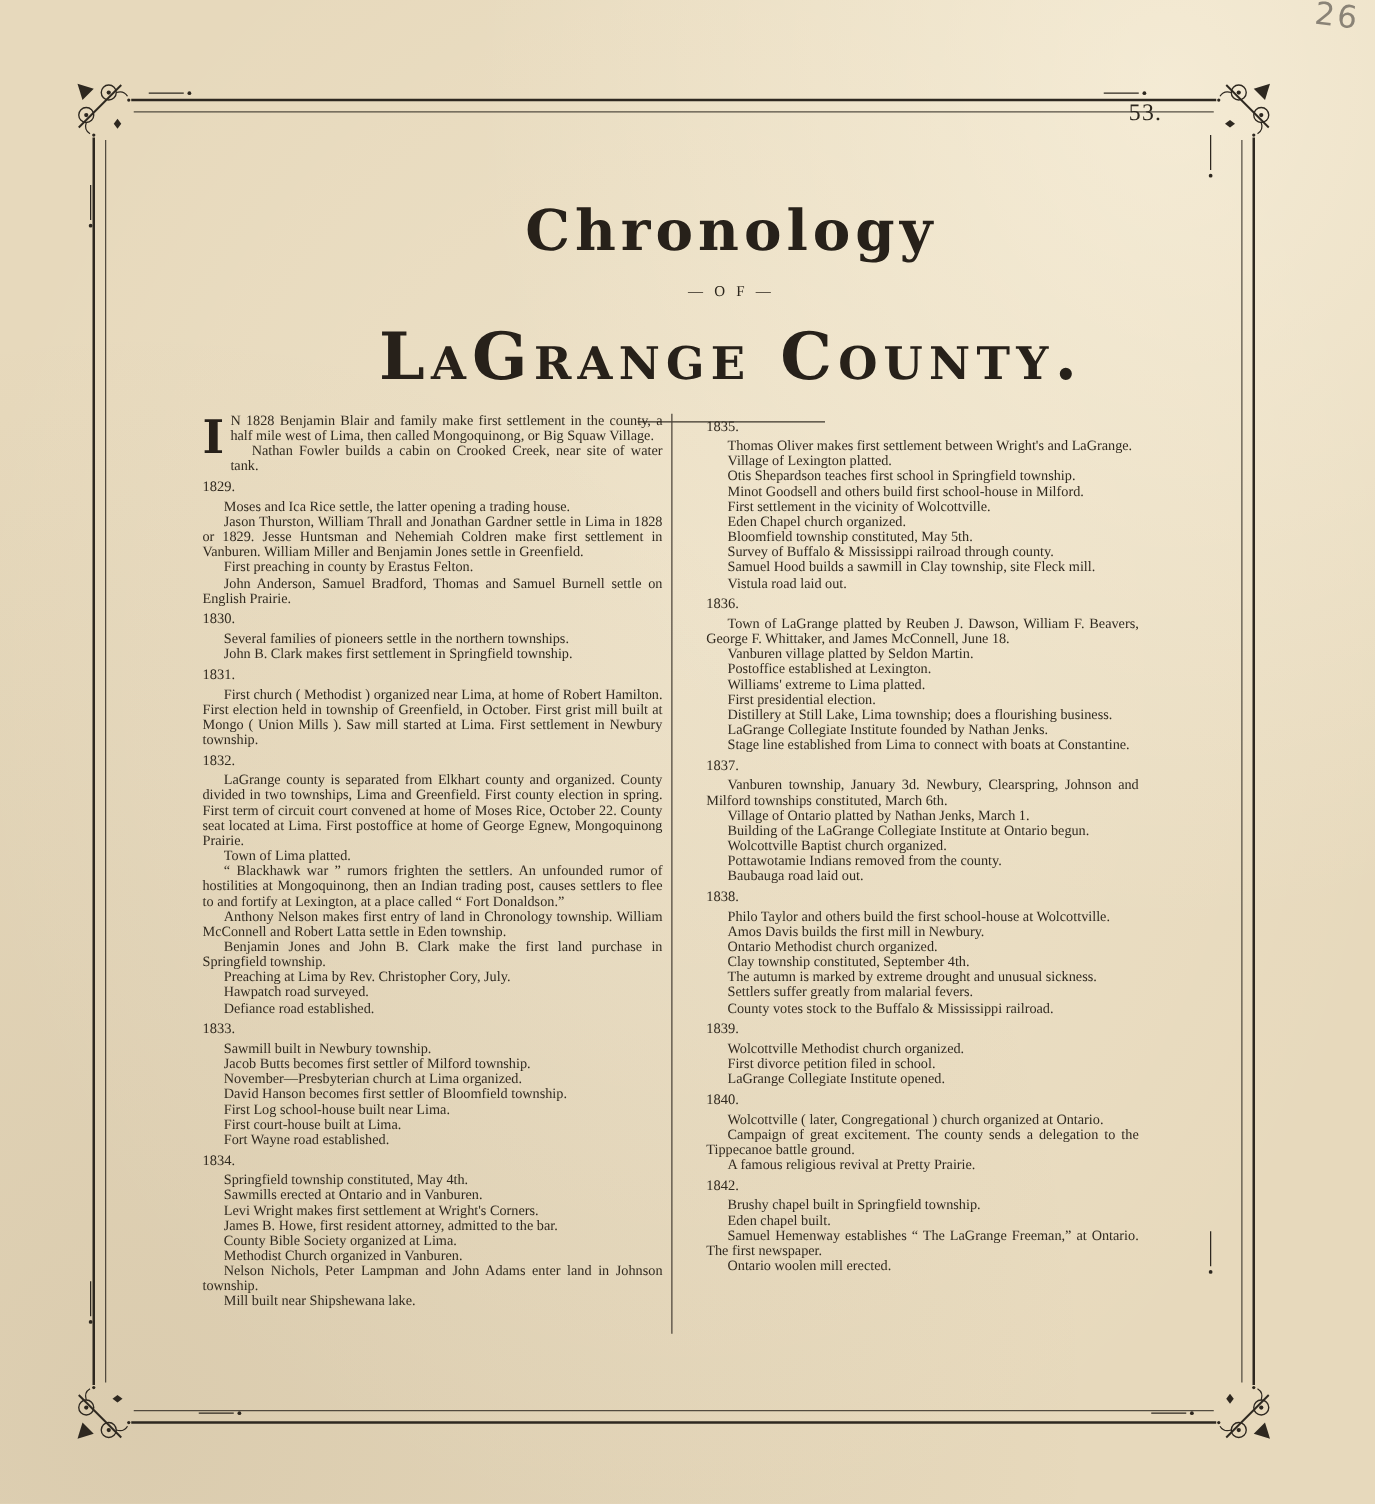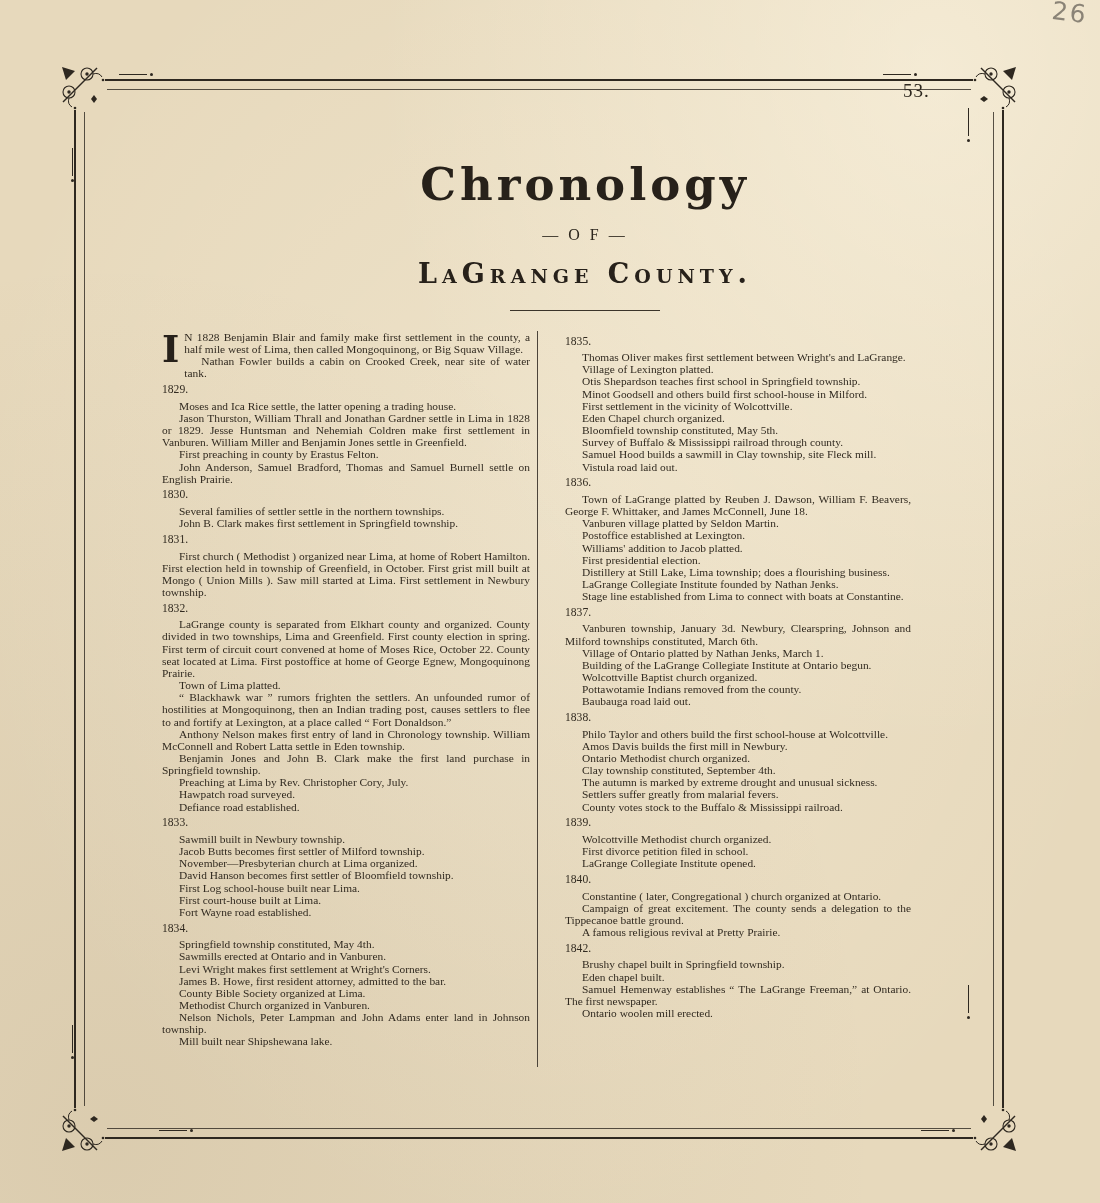--- a/index.html
+++ b/index.html
@@ -41,24 +41,24 @@
   .motif{position:absolute;width:38px;height:7px;}
   .motif::before{content:"";position:absolute;left:0;top:3px;width:28px;height:1.2px;background:#2e2820;}
   .motif::after{content:"";position:absolute;left:31px;top:2px;width:3.4px;height:3.4px;border-radius:50%;background:#2e2820;}
   .motif.v{transform:rotate(90deg);transform-origin:4px 4px;}
   
   .title-block{position:absolute;left:75px;top:158px;width:928px;text-align:center;margin-left:46px;}
   .title-main{
     margin:0;font-family:"DejaVu Serif",serif;font-weight:bold;
     font-size:45px;letter-spacing:4px;color:#27211a;
   }
-  .title-of{margin-top:15px;font-size:16px;letter-spacing:3px;color:#2c261d;}
+  .title-of{margin-top:15px;font-size:12px;letter-spacing:3px;color:#2c261d;}
   .title-sub{
     margin:14px 0 0 0;font-family:"DejaVu Serif",serif;font-weight:bold;
-    font-variant:small-caps;font-size:27px;letter-spacing:5px;color:#27211a;
+    font-variant:small-caps;font-size:52px;letter-spacing:5px;color:#27211a;
   }
   .title-rule{width:150px;height:1px;background:#3b342a;margin:21px auto 0;}
   
   .content{position:absolute;left:162px;top:331px;width:782px;display:flex;align-items:flex-start;}
   .col{width:368px;font-size:11.4px;line-height:12.15px;}
   .col-divider{width:1px;height:736px;background:#4c443a;margin-left:7px;}
   .col-right{width:346px;margin-left:27px;}
   .para{margin:0;text-align:justify;text-indent:17px;}
   .para.opening{text-indent:0;}
   .year{text-align:left;margin:4.5px 0 3.5px;font-size:11.6px;}
@@ -172,21 +172,21 @@
 <div class="content">
   <div class="col">
       <p class="para opening"><span class="dropcap">I</span><span>N 1828 Benjamin Blair and family make first settlement in the county, a half mile west of Lima, then called Mongoquinong, or Big Squaw Village.</span></p>
       <p class="para"><span>Nathan Fowler builds a cabin on Crooked Creek, near site of water tank.</span></p>
       <div class="year"><span>1829.</span></div>
       <p class="para"><span>Moses and Ica Rice settle, the latter opening a trading house.</span></p>
       <p class="para"><span>Jason Thurston, William Thrall and Jonathan Gardner settle in Lima in 1828 or 1829.  Jesse Huntsman and Nehemiah Coldren make first settlement in Vanburen.  William Miller and Benjamin Jones settle in Greenfield.</span></p>
       <p class="para"><span>First preaching in county by Erastus Felton.</span></p>
       <p class="para"><span>John Anderson, Samuel Bradford, Thomas and Samuel Burnell settle on English Prairie.</span></p>
       <div class="year"><span>1830.</span></div>
-      <p class="para"><span>Several families of settler settle in the northern townships.</span></p>
+      <p class="para"><span>Several families of pioneers settle in the northern townships.</span></p>
       <p class="para"><span>John B. Clark makes first settlement in Springfield township.</span></p>
       <div class="year"><span>1831.</span></div>
       <p class="para"><span>First church ( Methodist ) organized near Lima, at home of Robert Hamilton.  First election held in township of Greenfield, in October.  First grist mill built at Mongo ( Union Mills ).  Saw mill started at Lima.  First settlement in Newbury township.</span></p>
       <div class="year"><span>1832.</span></div>
       <p class="para"><span>LaGrange county is separated from Elkhart county and organized.  County divided in two townships, Lima and Greenfield.  First county election in spring.  First term of circuit court convened at home of Moses Rice, October 22.  County seat located at Lima.  First postoffice at home of George Egnew, Mongoquinong Prairie.</span></p>
       <p class="para"><span>Town of Lima platted.</span></p>
       <p class="para"><span>“ Blackhawk war ” rumors frighten the settlers.  An unfounded rumor of hostilities at Mongoquinong, then an Indian trading post, causes settlers to flee to and fortify at Lexington, at a place called “ Fort Donaldson.”</span></p>
       <p class="para"><span>Anthony Nelson makes first entry of land in Chronology township. William McConnell and Robert Latta settle in Eden township.</span></p>
       <p class="para"><span>Benjamin Jones and John B. Clark make the first land purchase in Springfield township.</span></p>
       <p class="para"><span>Preaching at Lima by Rev. Christopher Cory, July.</span></p>
@@ -220,21 +220,21 @@
       <p class="para"><span>First settlement in the vicinity of Wolcottville.</span></p>
       <p class="para"><span>Eden Chapel church organized.</span></p>
       <p class="para"><span>Bloomfield township constituted, May 5th.</span></p>
       <p class="para"><span>Survey of Buffalo &amp; Mississippi railroad through county.</span></p>
       <p class="para"><span>Samuel Hood builds a sawmill in Clay township, site Fleck mill.</span></p>
       <p class="para"><span>Vistula road laid out.</span></p>
       <div class="year"><span>1836.</span></div>
       <p class="para"><span>Town of LaGrange platted by Reuben J. Dawson, William F. Beavers, George F. Whittaker, and James McConnell, June 18.</span></p>
       <p class="para"><span>Vanburen village platted by Seldon Martin.</span></p>
       <p class="para"><span>Postoffice established at Lexington.</span></p>
-      <p class="para"><span>Williams' addition to Jacob platted.</span></p>
+      <p class="para"><span>Williams' extreme to Lima platted.</span></p>
       <p class="para"><span>First presidential election.</span></p>
       <p class="para"><span>Distillery at Still Lake, Lima township;  does a flourishing business.</span></p>
       <p class="para"><span>LaGrange Collegiate Institute founded by Nathan Jenks.</span></p>
       <p class="para"><span>Stage line established from Lima to connect with boats at Constantine.</span></p>
       <div class="year"><span>1837.</span></div>
       <p class="para"><span>Vanburen township, January 3d.  Newbury, Clearspring, Johnson and Milford townships constituted, March 6th.</span></p>
       <p class="para"><span>Village of Ontario platted by Nathan Jenks, March 1.</span></p>
       <p class="para"><span>Building of the LaGrange Collegiate Institute at Ontario begun.</span></p>
       <p class="para"><span>Wolcottville Baptist church organized.</span></p>
       <p class="para"><span>Pottawotamie Indians removed from the county.</span></p>
@@ -245,21 +245,21 @@
       <p class="para"><span>Ontario Methodist church organized.</span></p>
       <p class="para"><span>Clay township constituted, September 4th.</span></p>
       <p class="para"><span>The autumn is marked by extreme drought and unusual sickness.</span></p>
       <p class="para"><span>Settlers suffer greatly from malarial fevers.</span></p>
       <p class="para"><span>County votes stock to the Buffalo &amp; Mississippi railroad.</span></p>
       <div class="year"><span>1839.</span></div>
       <p class="para"><span>Wolcottville Methodist church organized.</span></p>
       <p class="para"><span>First divorce petition filed in school.</span></p>
       <p class="para"><span>LaGrange Collegiate Institute opened.</span></p>
       <div class="year"><span>1840.</span></div>
-      <p class="para"><span>Constantine ( later, Congregational ) church organized at Ontario.</span></p>
+      <p class="para"><span>Wolcottville ( later, Congregational ) church organized at Ontario.</span></p>
       <p class="para"><span>Campaign of great excitement.  The county sends a delegation to the Tippecanoe battle ground.</span></p>
       <p class="para"><span>A famous religious revival at Pretty Prairie.</span></p>
       <div class="year"><span>1842.</span></div>
       <p class="para"><span>Brushy chapel built in Springfield township.</span></p>
       <p class="para"><span>Eden chapel built.</span></p>
       <p class="para"><span>Samuel Hemenway establishes “ The LaGrange Freeman,” at Ontario.  The first newspaper.</span></p>
       <p class="para"><span>Ontario woolen mill erected.</span></p>
     </div>
 </div>
 

